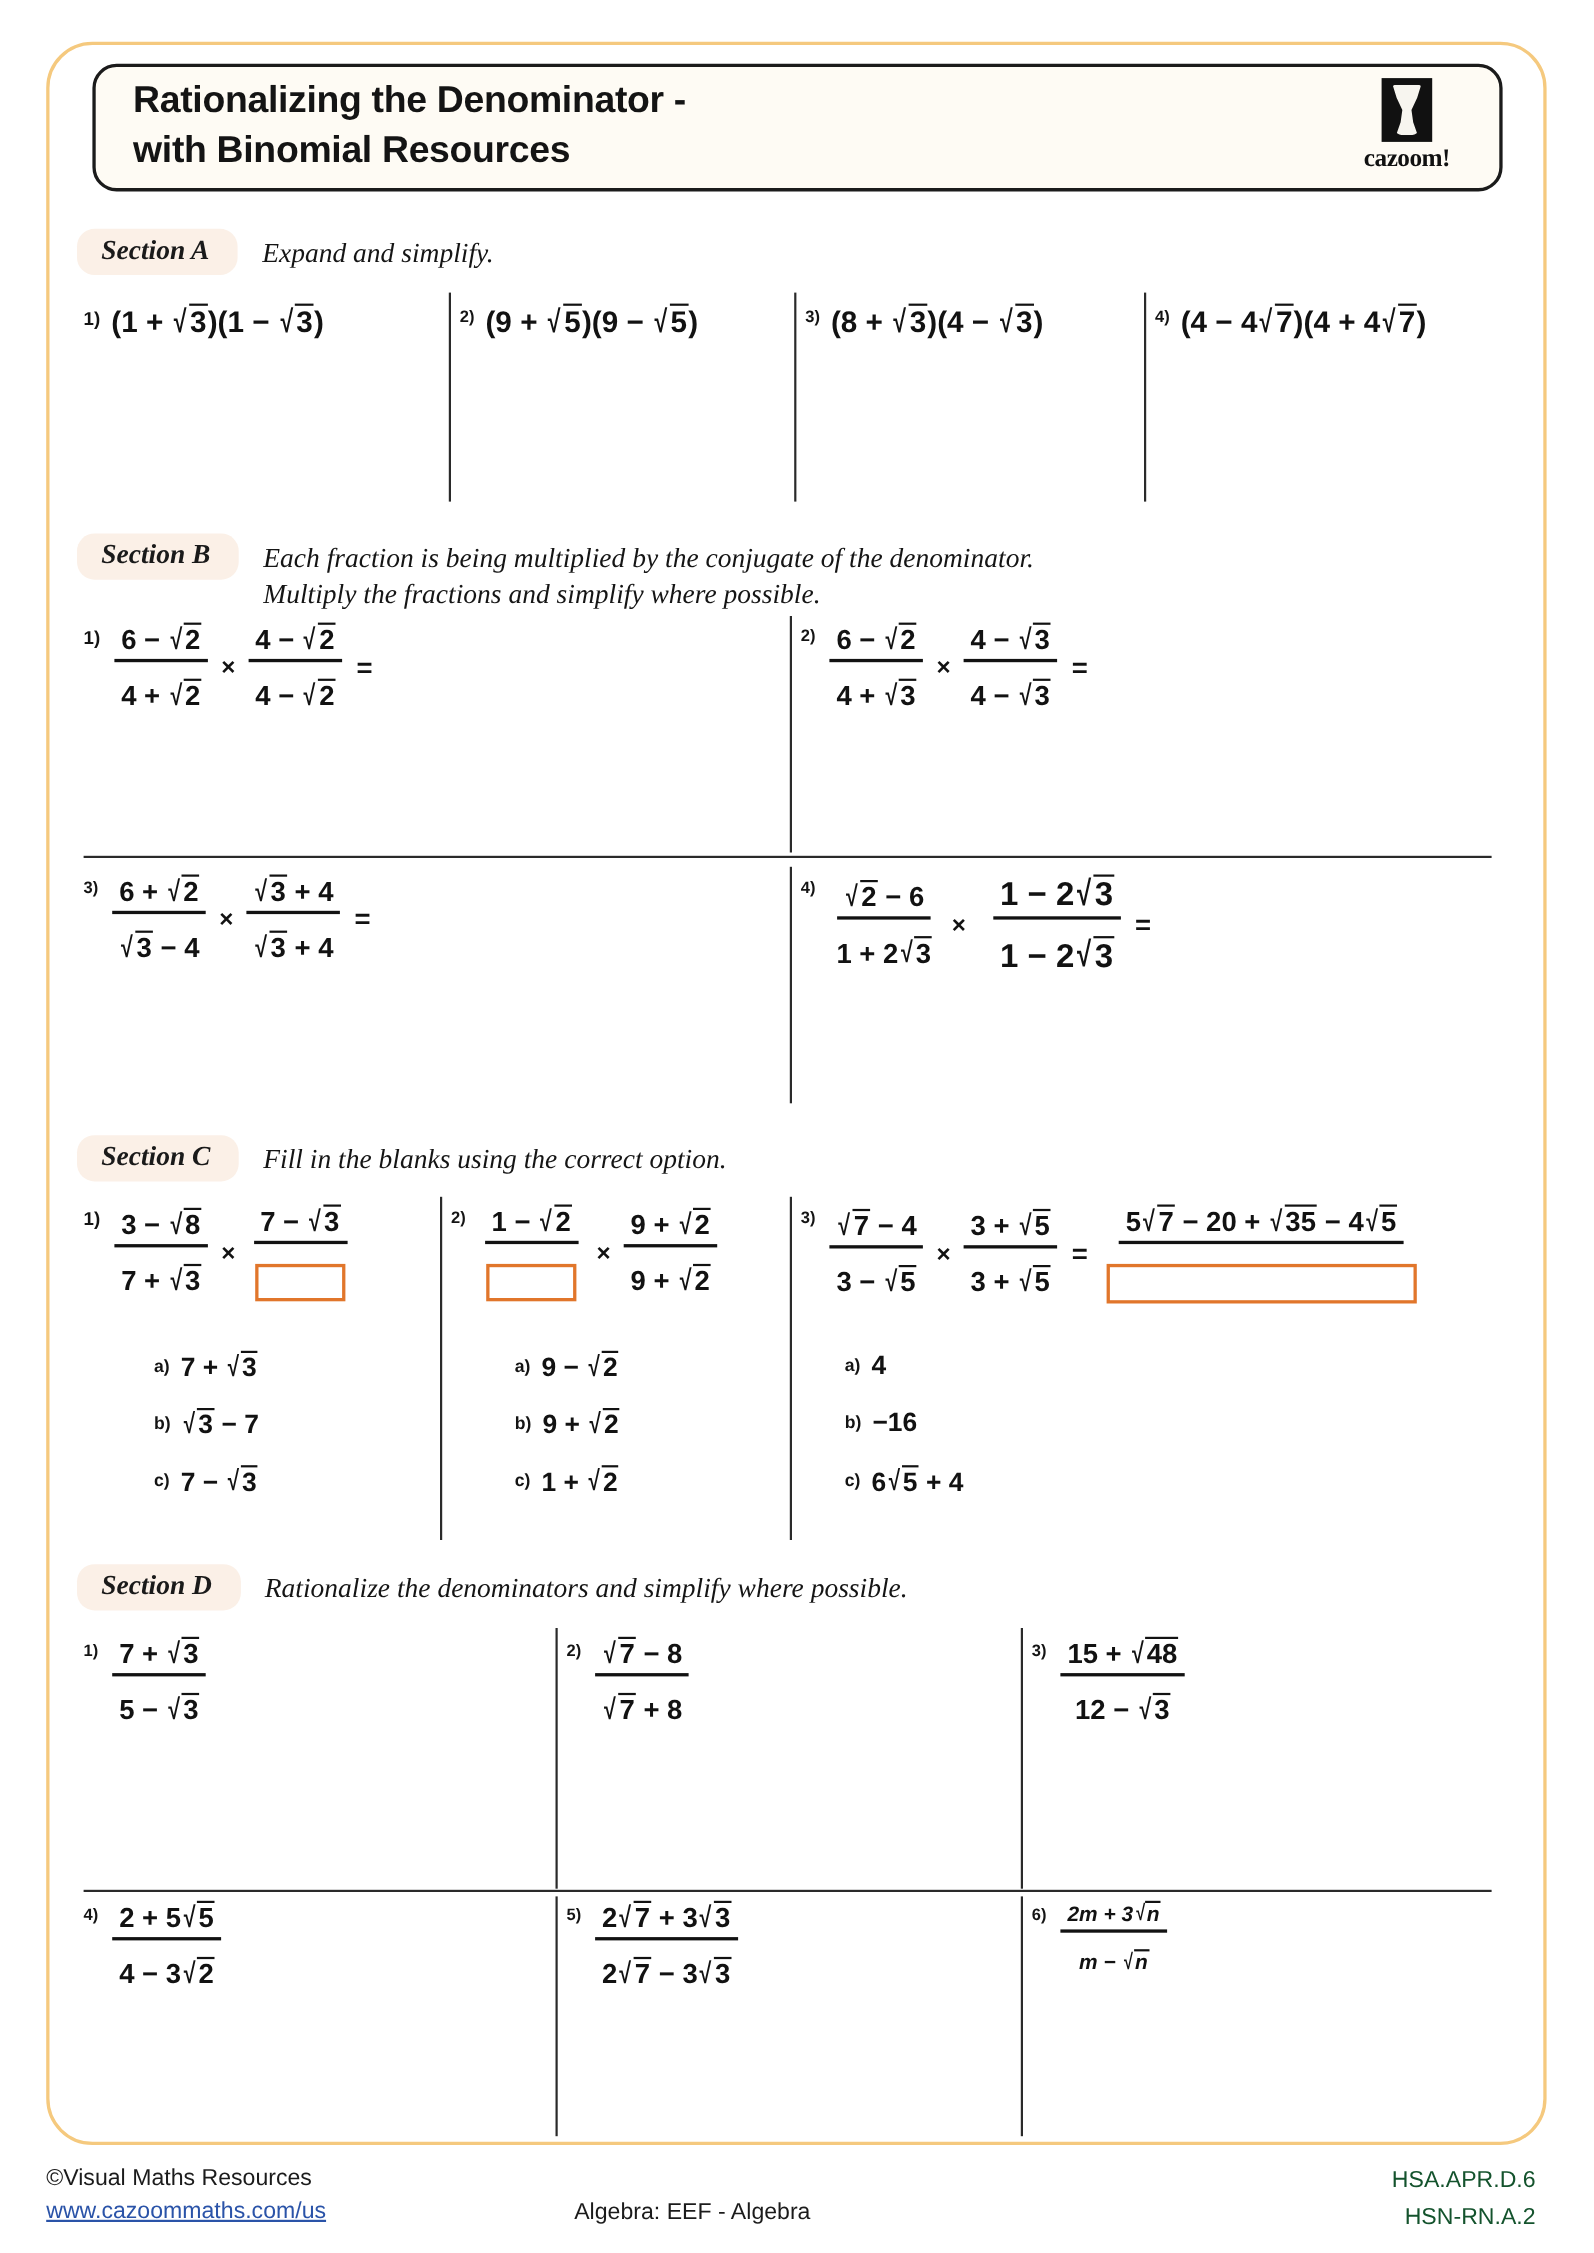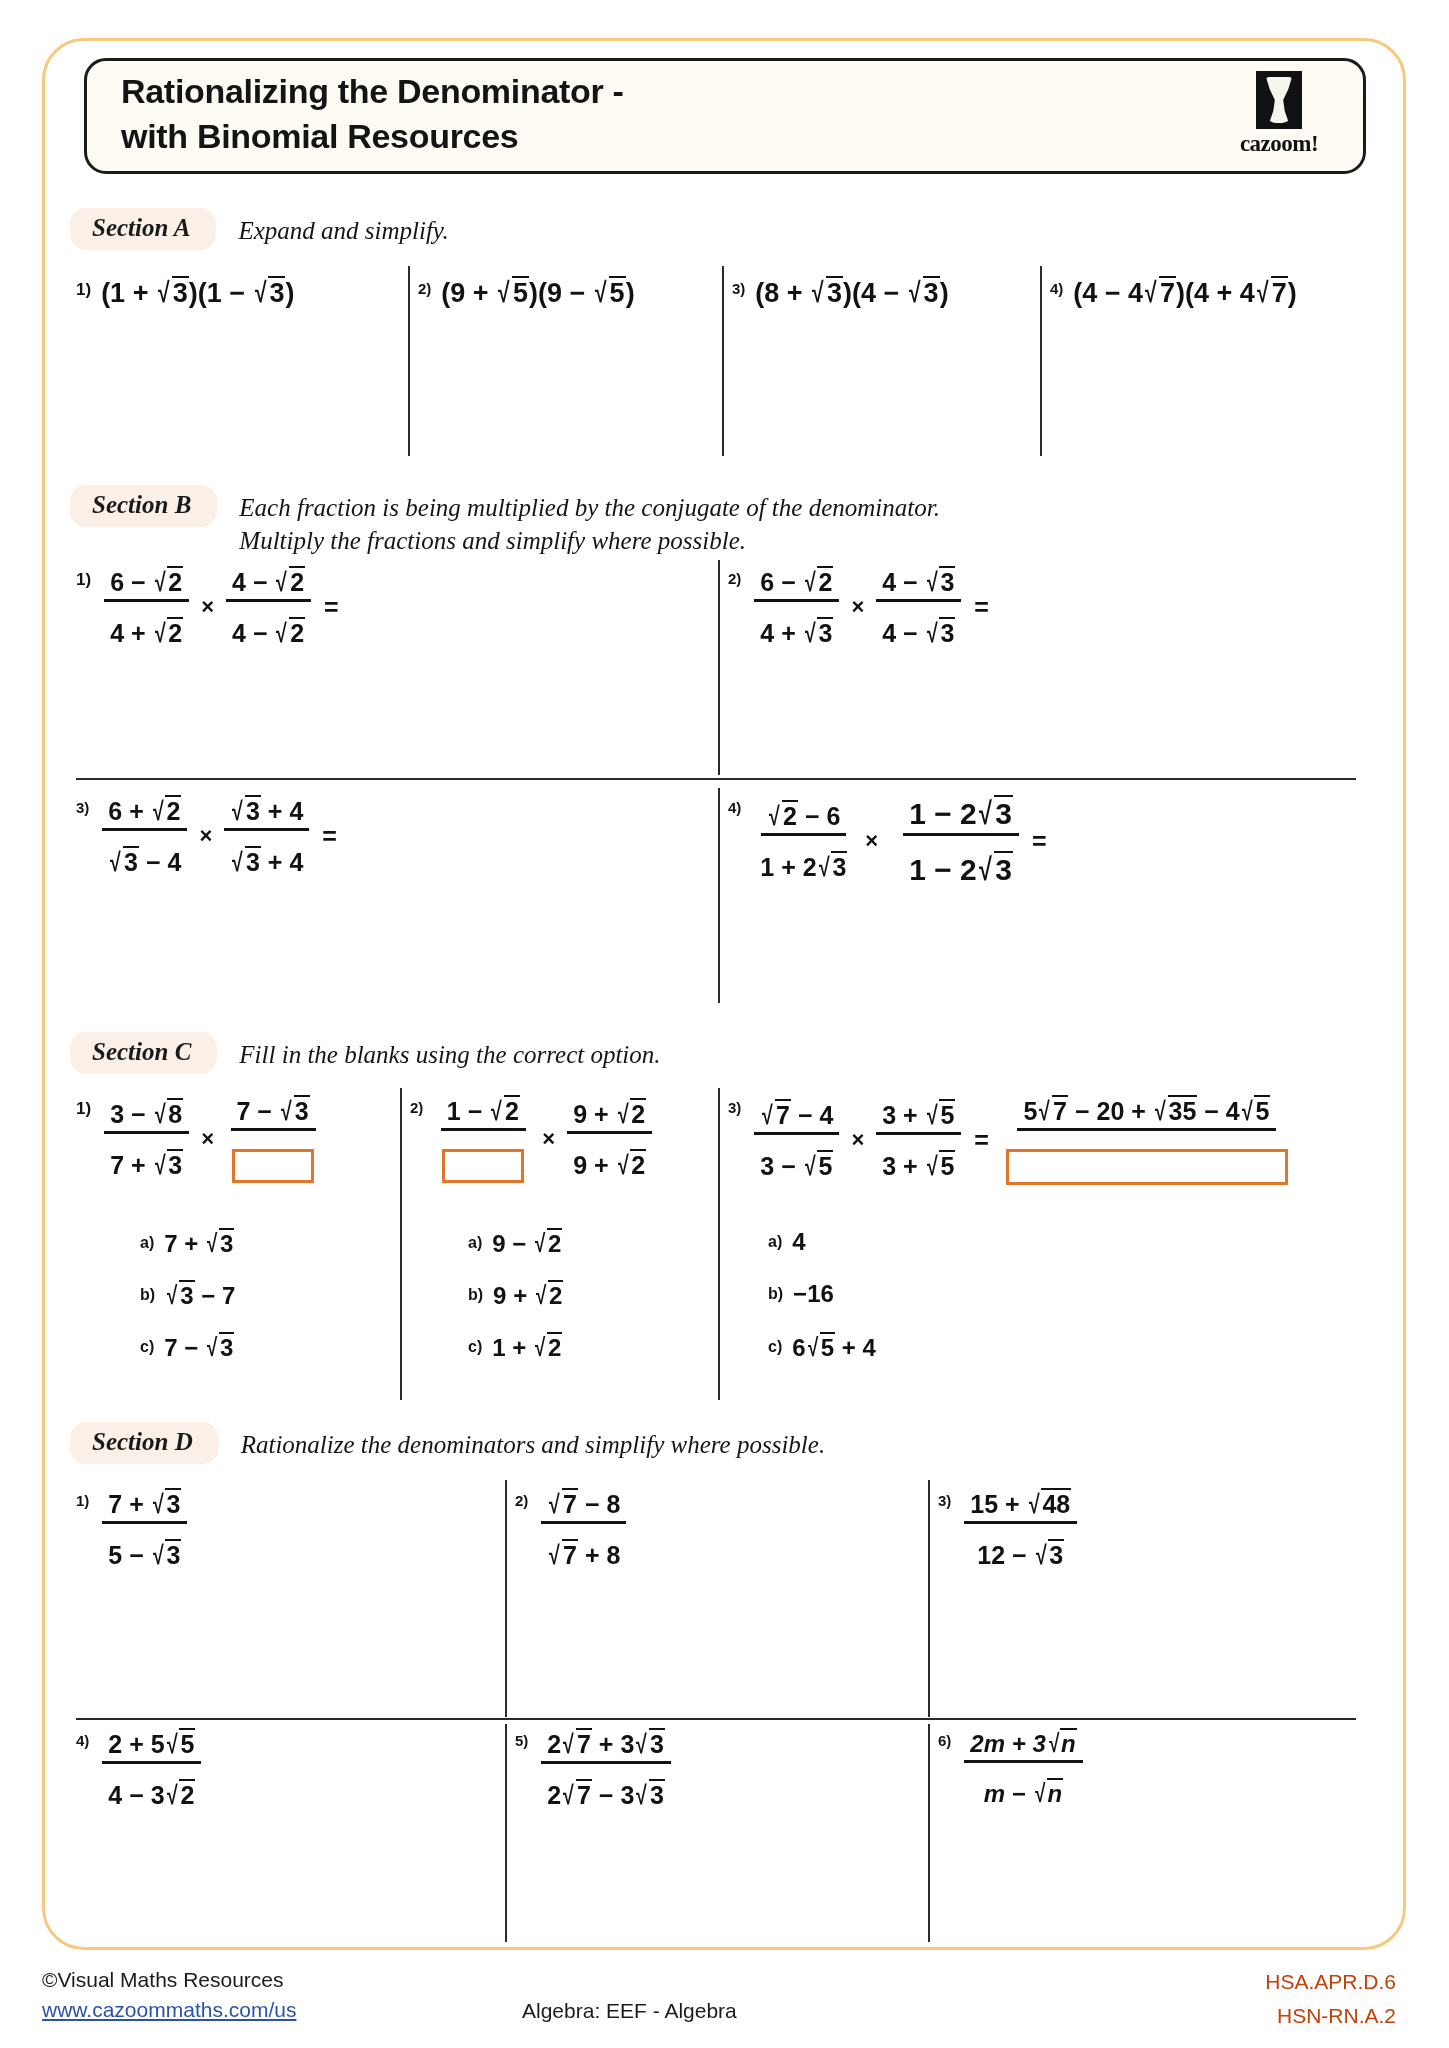--- a/index.html
+++ b/index.html
@@ -277,21 +277,21 @@
     font-size: 21px;
     color: #1b1b1b;
   }
   .foot-right {
     position: absolute;
     right: 10px;
     top: 0px;
     text-align: right;
     font-family: "Liberation Sans", sans-serif;
     font-size: 21px;
-    color: #c2410c;
+    color: #14532d;
     line-height: 34px;
   }
   .foot-right span { display: block; }
 
   .italicvar { font-style: italic; }
 </style>
 </head>
 <body>
 
 <div class="page">
@@ -560,21 +560,21 @@
   <div class="q" style="left:515px; top:1728px;">
     <span class="qnum-sm">5)</span>
     <span class="frac m" style="font-size:25px;">
         <span class="num">2<span class="rad"><span class="rsym">√</span><span class="rarg">7</span></span> + 3<span class="rad"><span class="rsym">√</span><span class="rarg">3</span></span></span>
         <span class="den">2<span class="rad"><span class="rsym">√</span><span class="rarg">7</span></span> − 3<span class="rad"><span class="rsym">√</span><span class="rarg">3</span></span></span>
       </span>
   </div>
 
   <div class="q" style="left:938px; top:1728px;">
     <span class="qnum-sm">6)</span>
-    <span class="frac m italicvar" style="font-size:24px;">
+    <span class="frac m italicvar" style="font-size:19px;">
         <span class="num">2m + 3<span class="rad"><span class="rsym">√</span><span class="rarg">n</span></span></span>
         <span class="den">m − <span class="rad"><span class="rsym">√</span><span class="rarg">n</span></span></span>
       </span>
   </div>
 
   <div class="footer">
     <div class="foot-left">
       <span>©Visual Maths Resources</span>
       <a class="foot-link" href="#">www.cazoommaths.com/us</a>
     </div>

